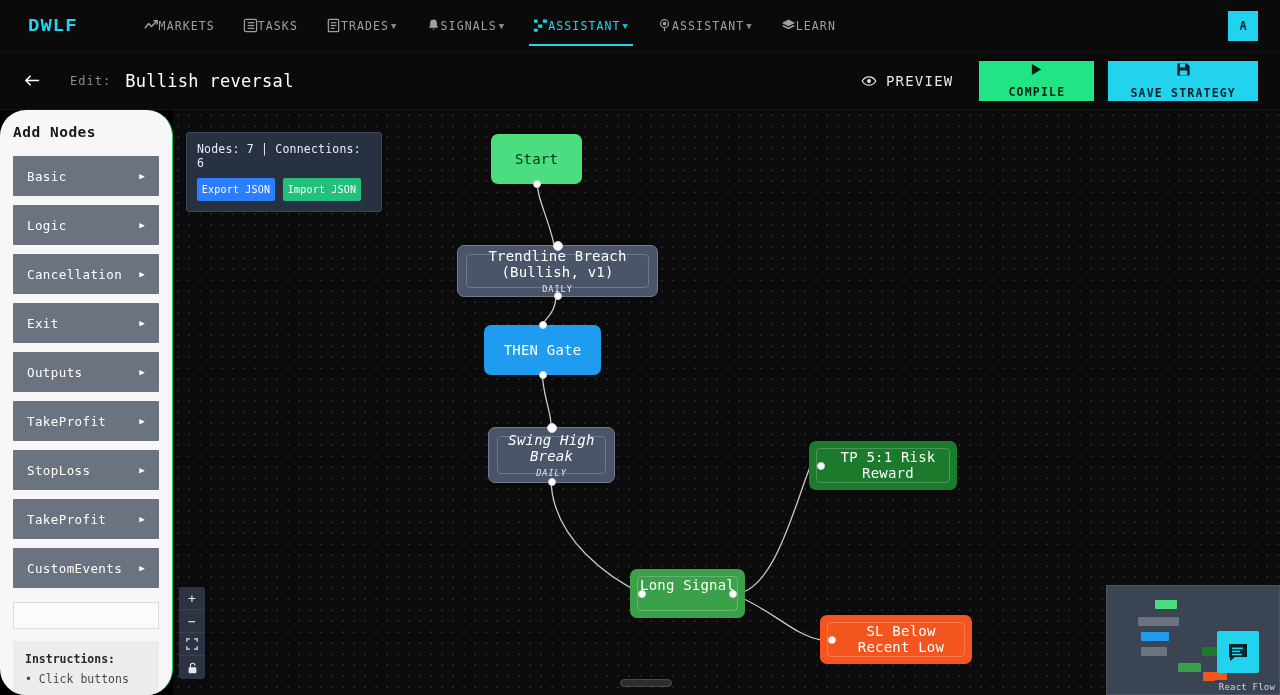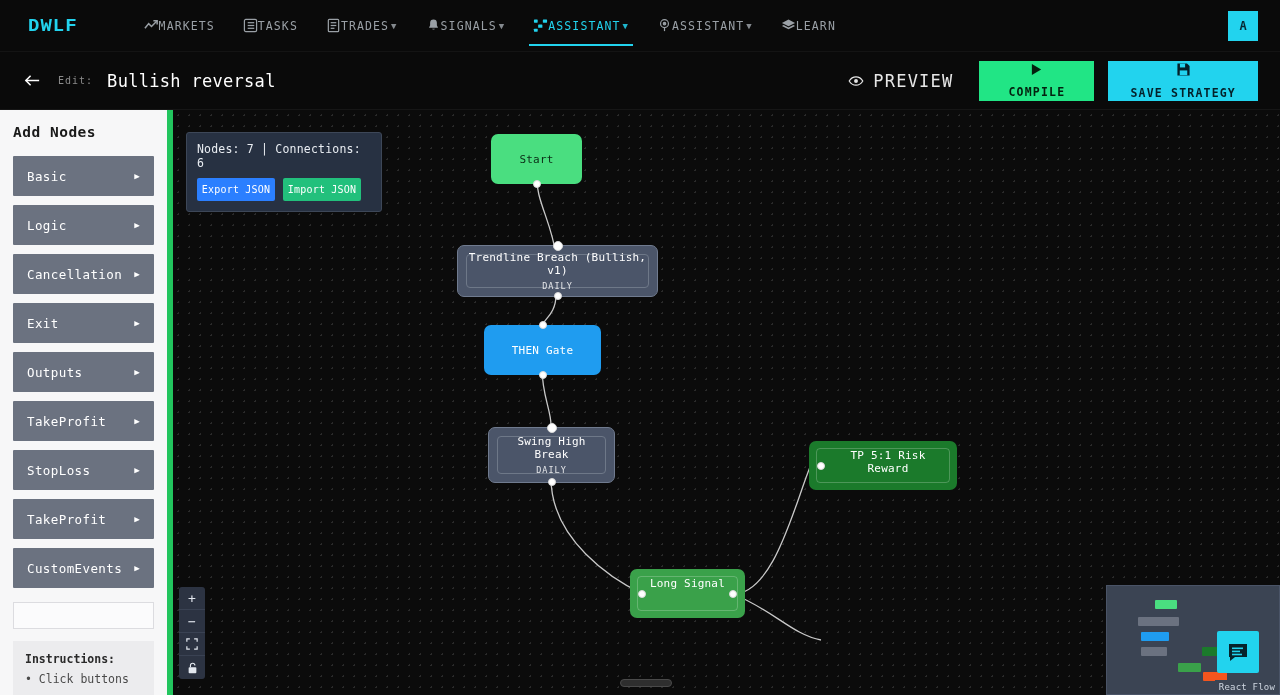--- a/index.html
+++ b/index.html
@@ -47,44 +47,45 @@
   
   .subbar {
     position: absolute; top: 52px; left: 0; width: 1280px; height: 58px;
     background: #0a0a0a; display: flex; align-items: center;
     border-bottom: 1px solid #161616;
   }
   .backbtn {
     margin-left: 18px; width: 28px; height: 28px; color: #ffffff;
     display: flex; align-items: center; justify-content: center; cursor: pointer;
   }
-  .editlabel { color: #8b8b8b; font-size: 10px; letter-spacing: 1px; margin-left: 12px; }
+  .editlabel { color: #8b8b8b; font-size: 12px; letter-spacing: 1px; margin-left: 24px; }
   .strategytitle {
     color: #ffffff; font-size: 17px; margin-left: 14px; letter-spacing: .3px;
   }
   .subactions { margin-left: auto; display: flex; align-items: center; gap: 14px; margin-right: 22px; }
   .previewbtn {
     display: flex; align-items: center; gap: 9px; color: #e6e6e6;
-    font-size: 17px; letter-spacing: 1.2px; padding: 8px 12px; cursor: pointer;
+    font-size: 14px; letter-spacing: 1.2px; padding: 8px 12px; cursor: pointer;
   }
   .btn-primary, .btn-save {
     display: flex; align-items: center; justify-content: center; gap: 9px;
     height: 40px; padding: 0 22px; font-size: 11.5px; letter-spacing: 1.2px;
     font-weight: bold; cursor: pointer; border: none;
     font-family: "DejaVu Sans Mono", "Liberation Mono", monospace;
     flex-direction: column;
   }
   .btn-primary { background: #21e585; color: #04210f; min-width: 115px; }
   .btn-save { background: #22d3ee; color: #042029; min-width: 140px; }
 
   
   .sidebar {
     position: absolute; top: 110px; left: 0; width: 173px; height: 585px;
     background: #f7f7f8; padding: 14px 13px 0 13px; overflow: hidden;
-    border-right: 6px solid #22c55e;
+    border-right: 1px solid #22c55e;
+    border-radius: 26px;
   }
   .sidebar h2 {
     font-size: 14.5px; color: #1a1a1a; margin-bottom: 16px; letter-spacing: .5px;
     font-weight: bold;
   }
   .catbtn {
     display: flex; align-items: center; justify-content: space-between;
     background: #6b7280; color: #ffffff; height: 40px;
     padding: 0 14px; margin-bottom: 9px; font-size: 12.5px;
     letter-spacing: .4px; cursor: pointer; border-radius: 1px;
@@ -120,21 +121,21 @@
   .jsonbtn {
     flex: 1; text-align: center; font-size: 10px; padding: 6px 4px;
     color: #fff; cursor: pointer; border-radius: 2px; letter-spacing: .2px;
   }
   .jsonbtn.export { background: #2b7fff; }
   .jsonbtn.import { background: #22c07c; }
 
   
   .node { position: absolute; border-radius: 7px; display: flex;
           align-items: center; justify-content: center; text-align: center; }
-  .node .txt { font-size: 11px; letter-spacing: .2px; }
+  .node .txt { font-size: 14px; letter-spacing: .2px; }
   .node .sub { font-size: 8.5px; letter-spacing: 1px; margin-top: 4px; opacity: .85; }
   .handle {
     position: absolute; width: 8px; height: 8px; border-radius: 50%;
     background: #ffffff; border: 1px solid #d9d9d9;
   }
   .h-top { top: -4px; left: 50%; margin-left: -4px; }
   .h-bot { bottom: -4px; left: 50%; margin-left: -4px; }
   .h-left { left: -4px; top: 50%; margin-top: -4px; }
   .h-right { right: -4px; top: 50%; margin-top: -4px; }
 
@@ -385,21 +386,21 @@
       <div class="handle h-top" style="width:10px;height:10px;margin-left:-5px;top:-5px;"></div>
       <div class="handle h-bot"></div>
     </div>
 
     <div class="node n-gate" style="left:311px; top:215px; width:117px; height:50px;">
       <span class="txt">THEN Gate</span>
       <div class="handle h-top"></div>
       <div class="handle h-bot"></div>
     </div>
 
-    <div class="node n-cond" style="left:315px; top:317px; width:127px; height:56px;">
+    <div class="node n-cond" style="left:315px; top:317px; width:127px; height:56px;font-style:italic;">
       <div class="inner">
         <span class="txt">Swing High Break</span>
         <span class="sub">DAILY</span>
       </div>
       <div class="handle h-top" style="width:10px;height:10px;margin-left:-5px;top:-5px;"></div>
       <div class="handle h-bot"></div>
     </div>
 
     <div class="node n-tp n-out" style="left:636px; top:331px; width:148px; height:49px;">
       <div class="inner">
@@ -409,20 +410,26 @@
     </div>
 
     <div class="node n-sig n-out" style="left:457px; top:459px; width:115px; height:49px;">
       <div class="inner">
         <span class="txt">Long Signal</span>
       </div>
       <div class="handle h-left" style="left:8px;"></div>
       <div class="handle h-right" style="right:8px;"></div>
     </div>
 
+    <div class="node n-sl n-out" style="left:647px; top:505px; width:152px; height:49px;">
+      <div class="inner">
+        <span class="txt" style="margin-left:10px;">SL Below Recent Low</span>
+      </div>
+      <div class="handle h-left" style="left:8px;"></div>
+    </div>
 
     <div class="controls">
       <div class="ctrlbtn">+</div>
       <div class="ctrlbtn">−</div>
       <div class="ctrlbtn">
         <svg width="12" height="12" viewBox="0 0 14 14" fill="none" stroke="#e3e8ef" stroke-width="1.4">
           <polyline points="1,4.5 1,1 4.5,1"></polyline>
             <polyline points="9.5,1 13,1 13,4.5"></polyline>
           <polyline points="13,9.5 13,13 9.5,13"></polyline>
             <polyline points="4.5,13 1,13 1,9.5"></polyline>

